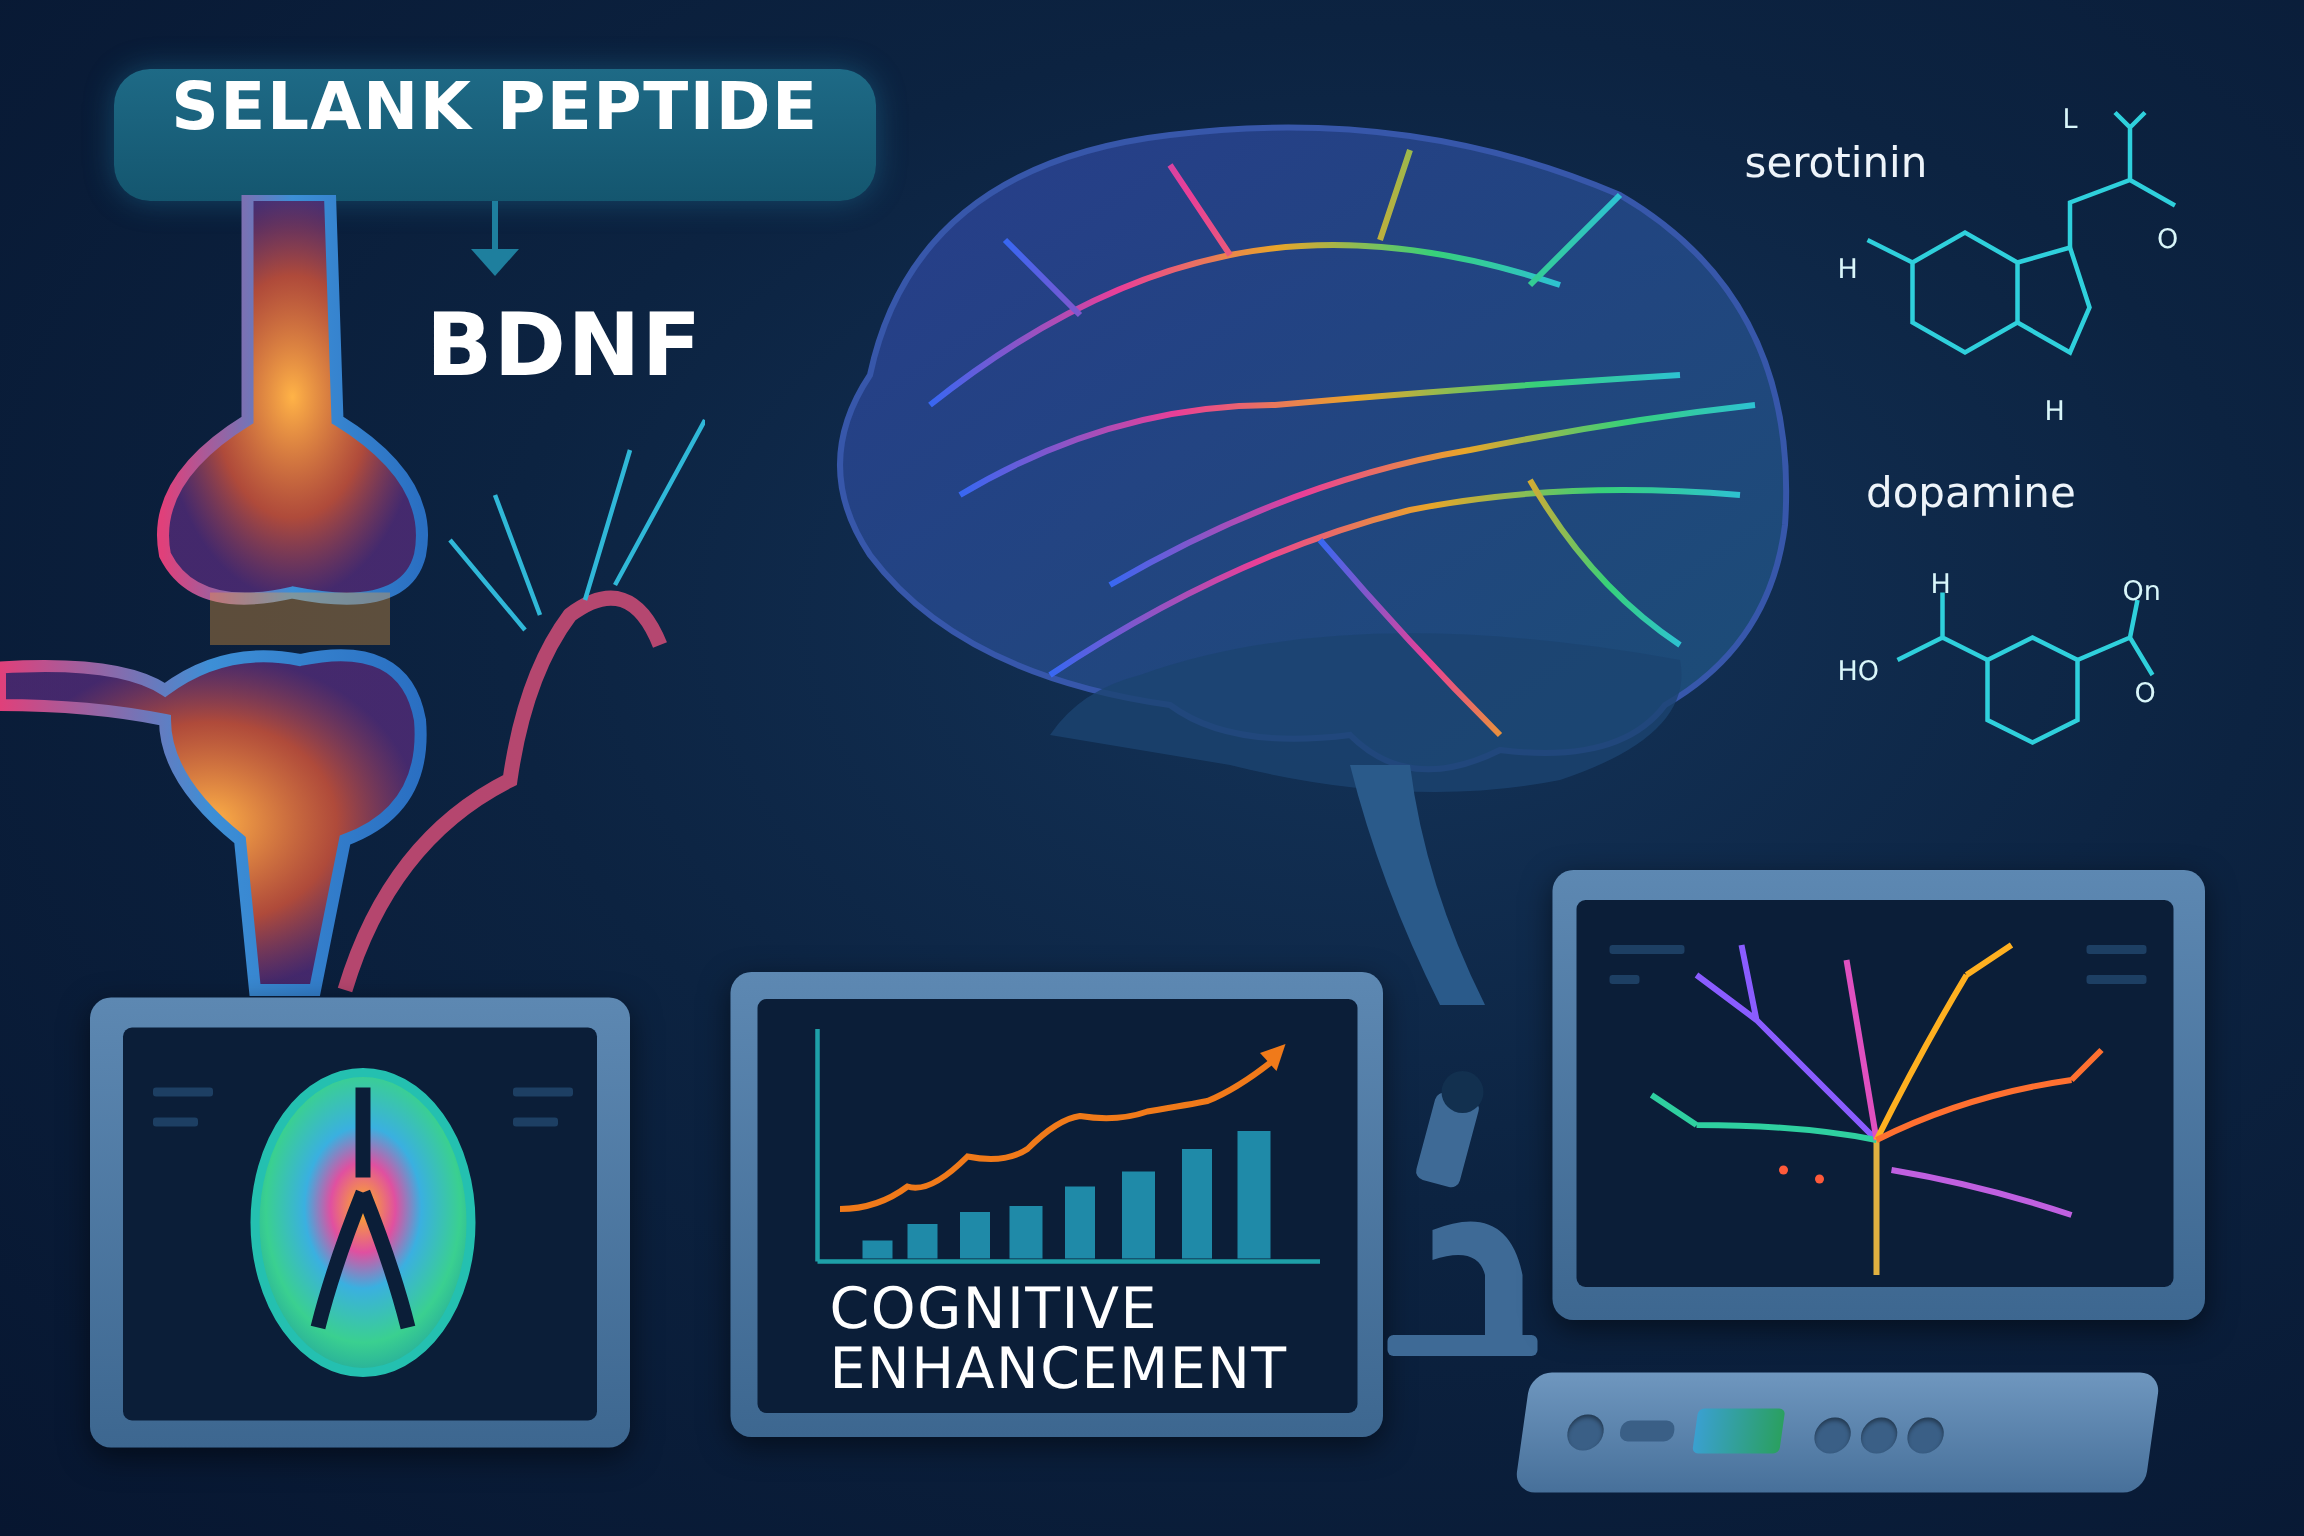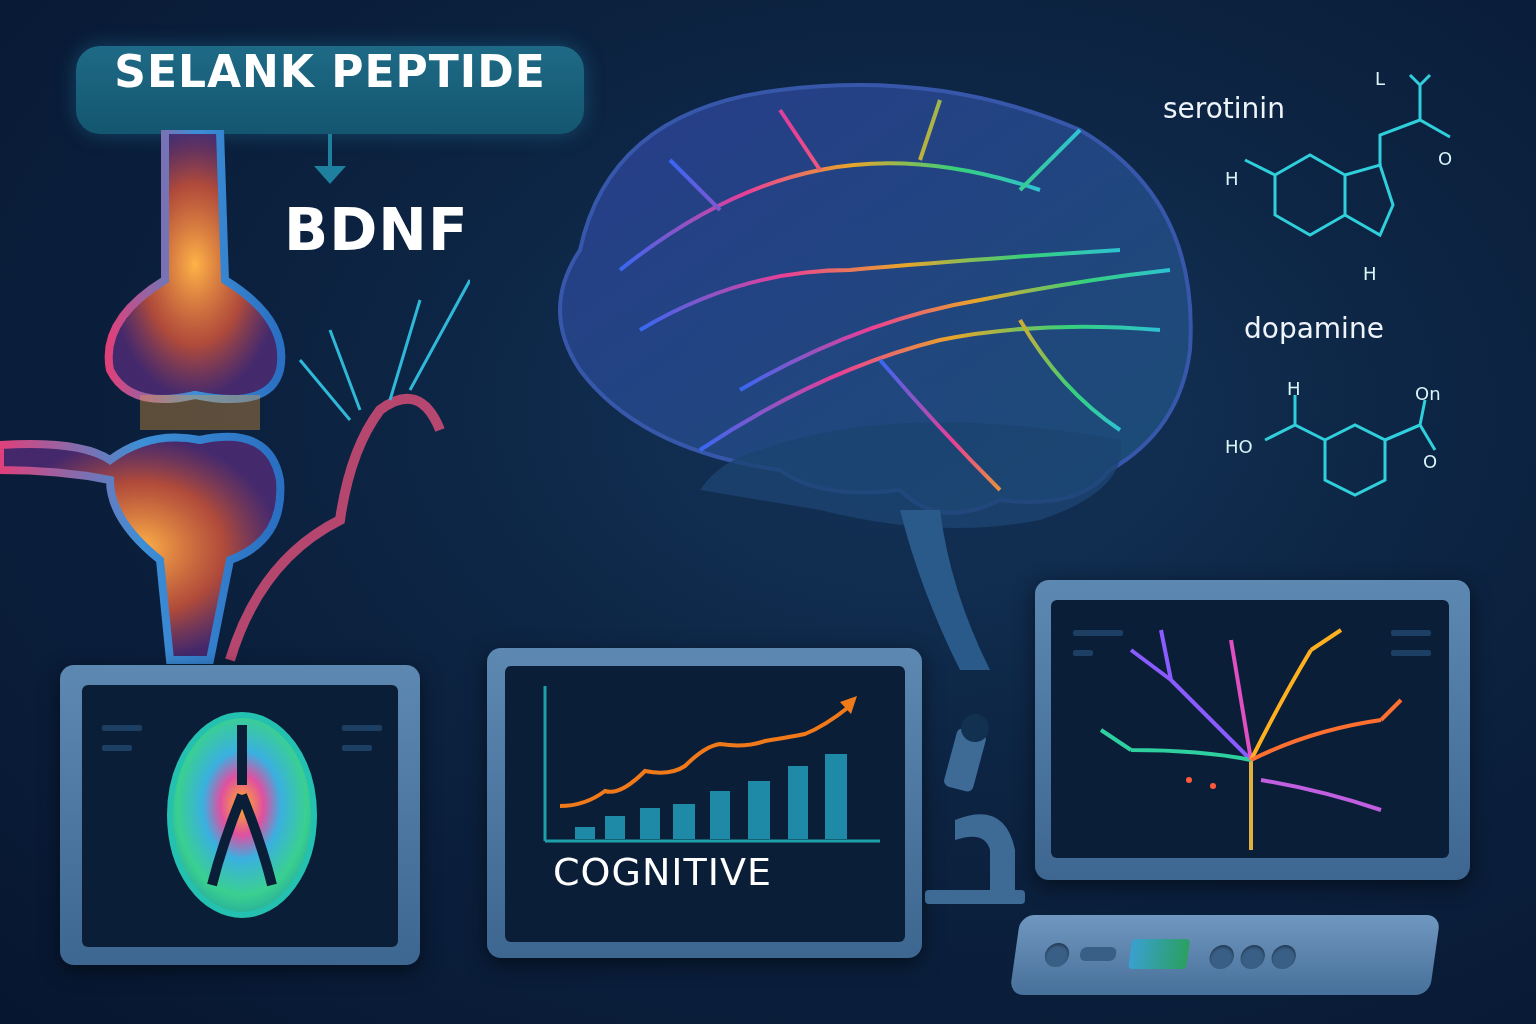--- a/index.html
+++ b/index.html
@@ -140,20 +140,21 @@
         <rect x="168" y="138" width="22" height="35"></rect>
         <rect x="205" y="125" width="20" height="48"></rect>
         <rect x="243" y="115" width="22" height="58"></rect>
         <rect x="283" y="100" width="20" height="73"></rect>
         <rect x="320" y="88" width="22" height="85"></rect>
       </g>
       <path d="M55 140 Q80 140 100 125 Q115 130 140 105 Q165 110 180 100 Q200 80 215 78 Q240 82 260 75 Q290 70 300 68 Q320 60 345 40" stroke="#f07a1a" stroke-width="4" fill="none"></path>
       <polygon points="335,36 352,30 346,48" fill="#f07a1a"></polygon>
     </svg>
     <div class="abs cog-text" style="left:48px;top:186px">COGNITIVE</div>
+    <div class="abs cog-text" style="left:48px;top:226px">ENHANCEMENT</div>
   </div>
 </div>
 
 <svg class="abs" style="left:915px;top:710px" width="120" height="200" viewBox="0 0 120 200">
   <g fill="#3e6a96">
     <rect x="35" y="20" width="30" height="60" rx="6" transform="rotate(15 50 50)"></rect>
     <path d="M40 110 Q90 90 100 140 L100 185 L75 185 L75 140 Q70 120 40 130 Z"></path>
     <rect x="10" y="180" width="100" height="14" rx="4"></rect>
   </g>
   <circle cx="60" cy="18" r="14" fill="#12304f"></circle>

